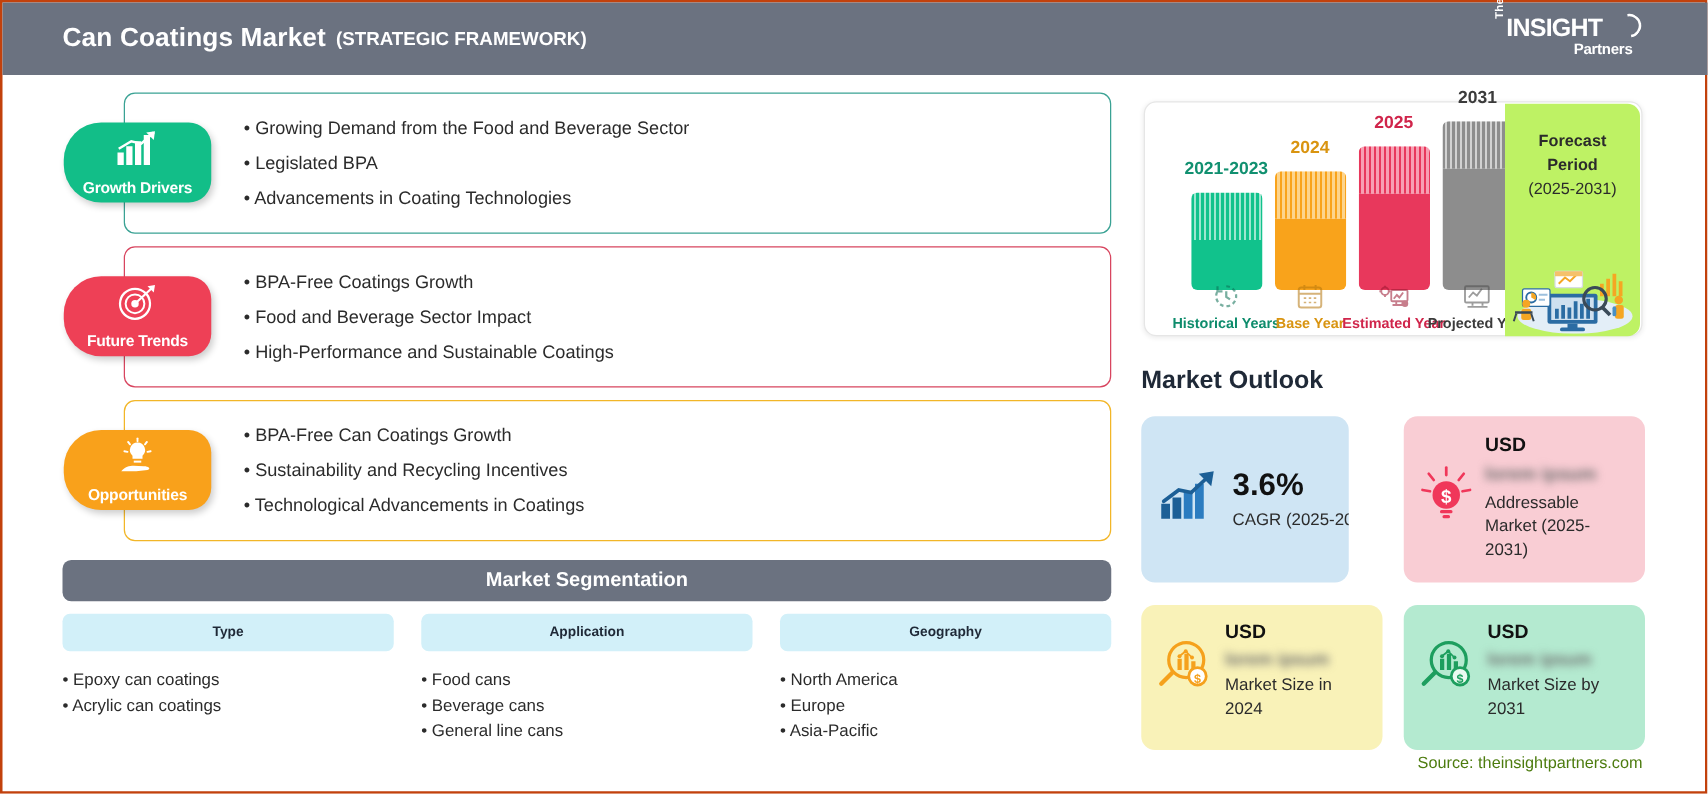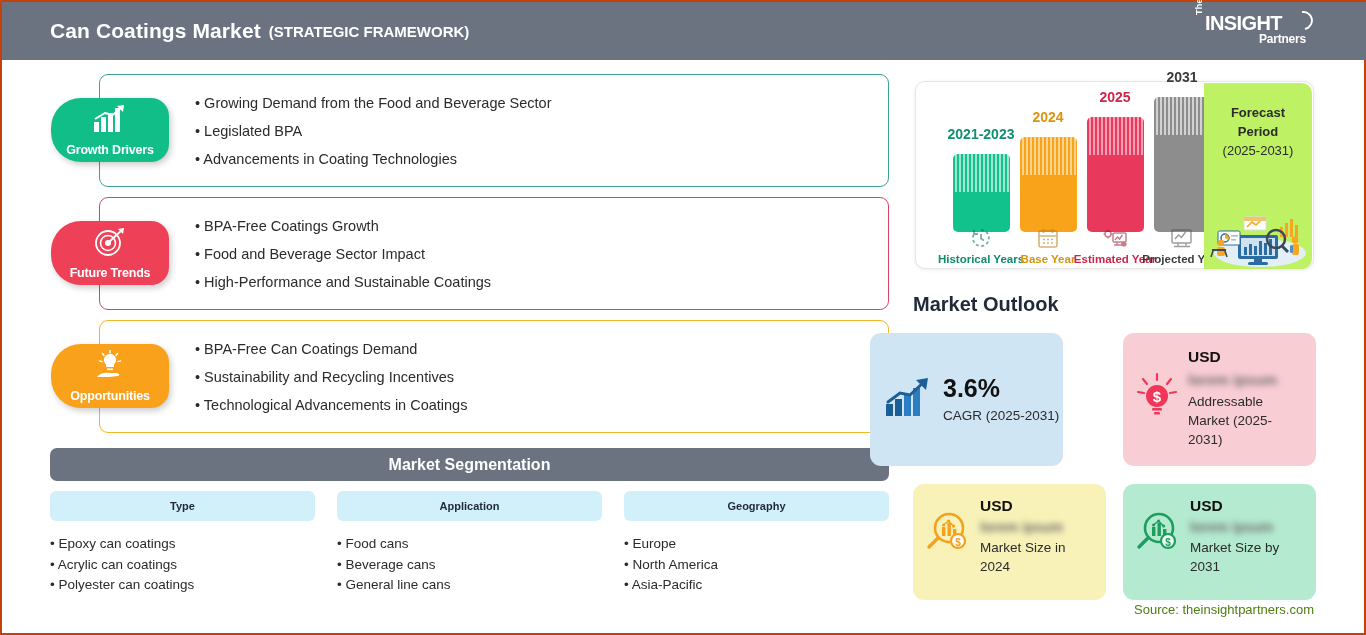--- a/index.html
+++ b/index.html
@@ -186,21 +186,21 @@
 
   
   .outlook-title {
     position: absolute; left: 911px; top: 291px;
     font-size: 20px; font-weight: bold; color: #1f2937;
   }
   .ocard {
     position: absolute; border-radius: 11px;
     overflow: hidden;
   }
-  .ocard.cagr  { left: 868px;  top: 331px; width: 193px; height: 133px; background: #cfe5f4; }
+  .ocard.cagr  { left: 911px;  top: 331px; width: 166px; height: 133px; background: #cfe5f4; }
   .ocard.addr  { left: 1121px; top: 331px; width: 193px; height: 133px; background: #f9cdd4; }
   .ocard.ms24  { left: 911px;  top: 482px; width: 193px; height: 116px; background: #f9f2b8; }
   .ocard.ms31  { left: 1121px; top: 482px; width: 193px; height: 116px; background: #b4ead0; }
 
   .cagr-inner {
     display: flex; align-items: center; height: 100%;
     padding-left: 14px; gap: 11px;
   }
   .cagr-val { font-size: 25px; font-weight: bold; color: #111; line-height: 1; }
   .cagr-sub { font-size: 13.5px; color: #2b2b2b; margin-top: 7px; white-space: nowrap; }
@@ -278,21 +278,21 @@
         <circle cx="15" cy="16" r="3" fill="#fff"></circle>
         <path d="M15 16 L29 3" stroke="#fff" stroke-width="1.8" fill="none"></path>
         <path d="M25 2 L31 1 L30 7 Z" fill="#fff"></path>
       </svg>
     </span>
     <span class="badge-label">Future Trends</span>
   </div>
 
   <div class="drv-card c3">
     <div class="bullets">
-      <div class="bullet">BPA-Free Can Coatings Demand</div>
+      <div class="bullet">BPA-Free Can Coatings Growth</div>
       <div class="bullet">Sustainability and Recycling Incentives</div>
       <div class="bullet">Technological Advancements in Coatings</div>
     </div>
   </div>
   <div class="badge b3">
     <span class="badge-ico">
       <svg width="38" height="31" viewBox="0 0 38 31">
         <path d="M19 4 a6 6 0 0 1 4 10.5 v2.5 h-8 v-2.5 A6 6 0 0 1 19 4z" fill="#fff"></path>
         <rect x="16" y="18.5" width="6" height="1.6" fill="#fff"></rect>
         <g stroke="#fff" stroke-width="1.5" stroke-linecap="round">
@@ -312,42 +312,41 @@
     <span>Market Segmentation</span>
   </div>
 
   <div class="seg-col s1">
     <div class="seg-pill">
       <span>Type</span>
     </div>
     <div class="seg-list">
       <div class="seg-item">Epoxy can coatings</div>
       <div class="seg-item">Acrylic can coatings</div>
-      <div class="seg-item">Polyester can coatings</div>
     </div>
   </div>
 
   <div class="seg-col s2">
     <div class="seg-pill">
       <span>Application</span>
     </div>
     <div class="seg-list">
       <div class="seg-item">Food cans</div>
       <div class="seg-item">Beverage cans</div>
       <div class="seg-item">General line cans</div>
     </div>
   </div>
 
   <div class="seg-col s3">
     <div class="seg-pill">
       <span>Geography</span>
     </div>
     <div class="seg-list">
+      <div class="seg-item">North America</div>
       <div class="seg-item">Europe</div>
-      <div class="seg-item">North America</div>
       <div class="seg-item">Asia-Pacific</div>
     </div>
   </div>
 
   <div class="forecast">
 
     <div class="fc-bar-wrap" style="left:30px;bottom:0;width:70px;height:186px;">
       <div class="fc-year" style="bottom:126px;color:#119070;">2021-2023</div>
       <div class="fc-bar" style="left:7px;height:78px;">
         <div class="fc-stripe" style="background:repeating-linear-gradient(90deg,#11c28c 0 2px,#9fe6d0 2px 4px);"></div>

